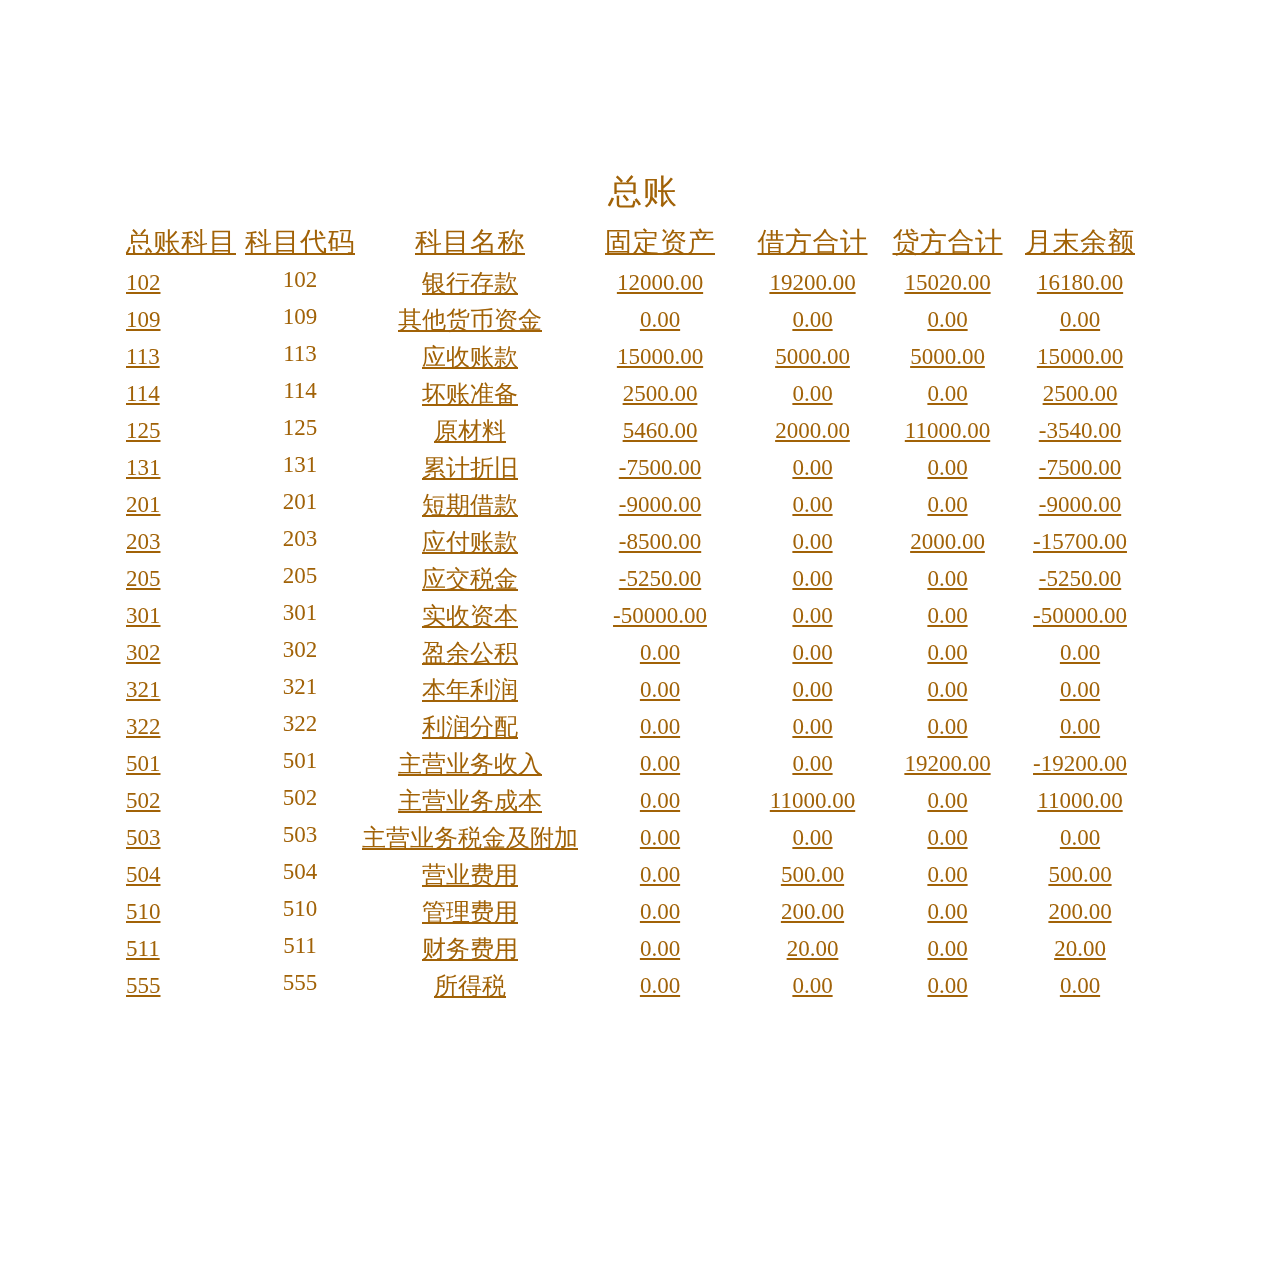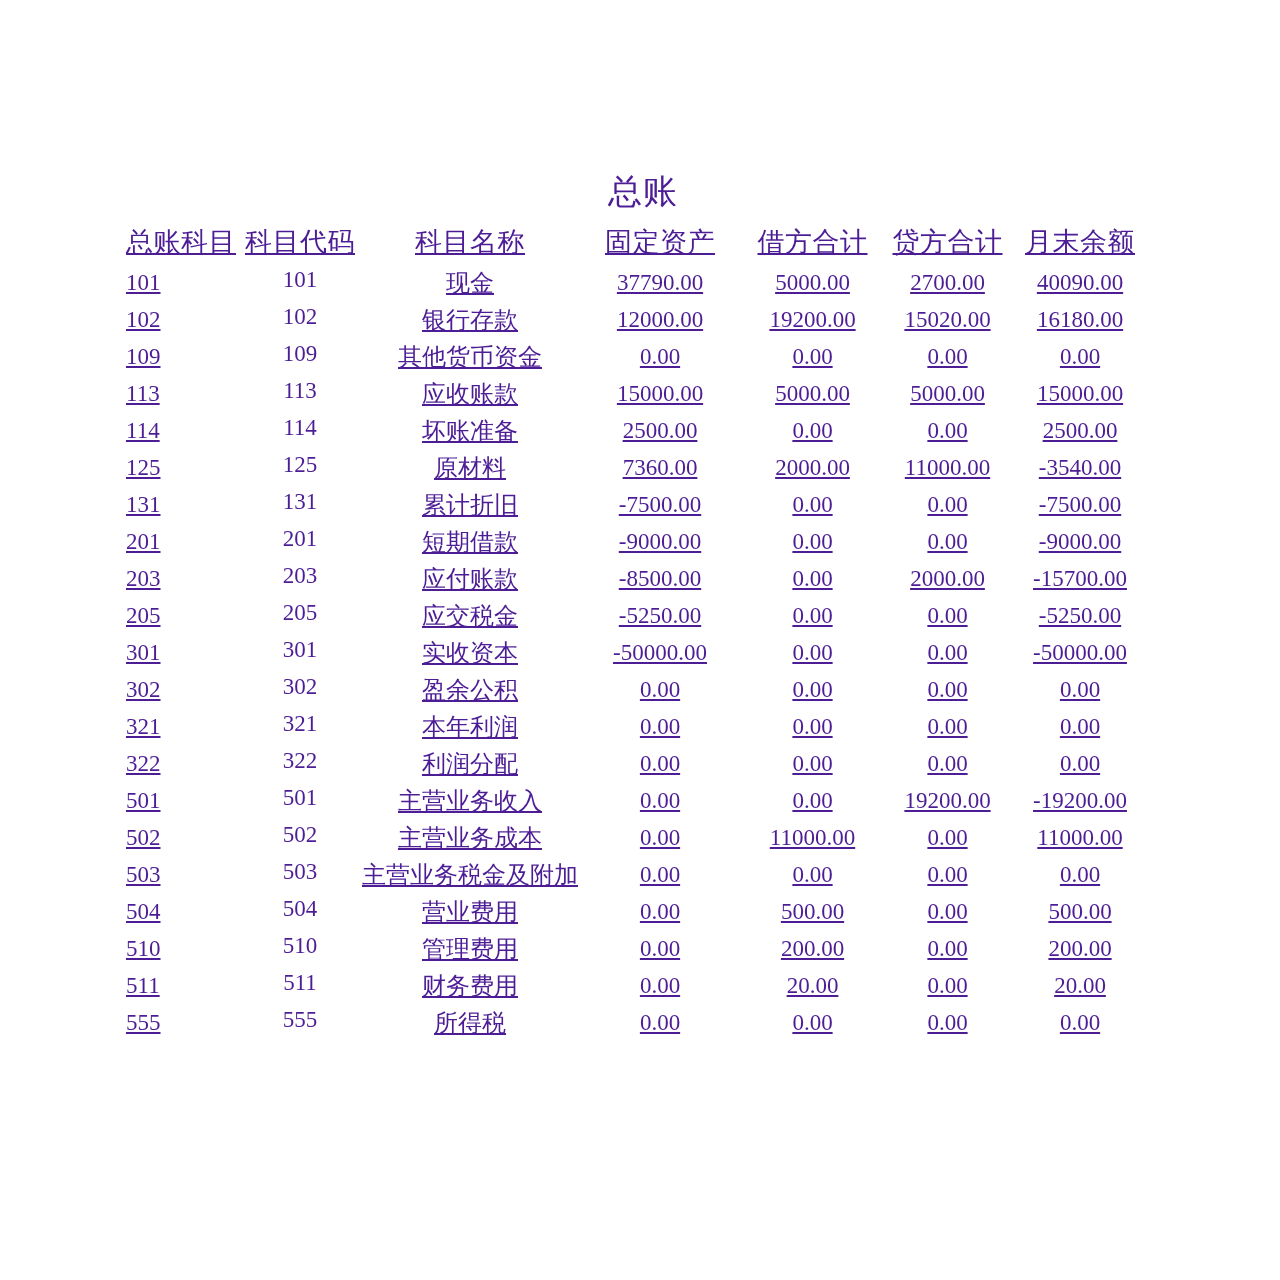--- a/index.html
+++ b/index.html
@@ -7,21 +7,21 @@
     width: 1280px;
     height: 1280px;
     background: #ffffff;
     overflow: hidden;
   }
   .sheet {
     position: relative;
     width: 1280px;
     height: 1280px;
     background: #ffffff;
-    color: #4c1d95;
+    color: #a16207;
     font-family: "Liberation Serif", "DejaVu Serif", serif;
   }
   .sheet-title {
     position: absolute;
     top: 172px;
     left: 608px;
     font-size: 34px;
     line-height: 40px;
     letter-spacing: 1px;
     white-space: nowrap;
@@ -84,29 +84,20 @@
           <th class="col-center">科目代码</th>
           <th class="col-center">科目名称</th>
           <th class="col-center">固定资产</th>
           <th class="col-center">借方合计</th>
           <th class="col-center">贷方合计</th>
           <th class="col-center">月末余额</th>
         </tr>
     </thead>
     <tbody id="table-body">
         <tr>
-          <td class="col-left cell-ledger_account">101</td>
-          <td class="col-center cell-account_code"><span>101</span></td>
-          <td class="col-center cell-account_name">现金</td>
-          <td class="col-center cell-opening_balance">37790.00</td>
-          <td class="col-center cell-debit_total">5000.00</td>
-          <td class="col-center cell-credit_total">2700.00</td>
-          <td class="col-center cell-closing_balance">40090.00</td>
-        </tr>
-        <tr>
           <td class="col-left cell-ledger_account">102</td>
           <td class="col-center cell-account_code"><span>102</span></td>
           <td class="col-center cell-account_name">银行存款</td>
           <td class="col-center cell-opening_balance">12000.00</td>
           <td class="col-center cell-debit_total">19200.00</td>
           <td class="col-center cell-credit_total">15020.00</td>
           <td class="col-center cell-closing_balance">16180.00</td>
         </tr>
         <tr>
           <td class="col-left cell-ledger_account">109</td>
@@ -132,21 +123,21 @@
           <td class="col-center cell-account_name">坏账准备</td>
           <td class="col-center cell-opening_balance">2500.00</td>
           <td class="col-center cell-debit_total">0.00</td>
           <td class="col-center cell-credit_total">0.00</td>
           <td class="col-center cell-closing_balance">2500.00</td>
         </tr>
         <tr>
           <td class="col-left cell-ledger_account">125</td>
           <td class="col-center cell-account_code"><span>125</span></td>
           <td class="col-center cell-account_name">原材料</td>
-          <td class="col-center cell-opening_balance">7360.00</td>
+          <td class="col-center cell-opening_balance">5460.00</td>
           <td class="col-center cell-debit_total">2000.00</td>
           <td class="col-center cell-credit_total">11000.00</td>
           <td class="col-center cell-closing_balance">-3540.00</td>
         </tr>
         <tr>
           <td class="col-left cell-ledger_account">131</td>
           <td class="col-center cell-account_code"><span>131</span></td>
           <td class="col-center cell-account_name">累计折旧</td>
           <td class="col-center cell-opening_balance">-7500.00</td>
           <td class="col-center cell-debit_total">0.00</td>

